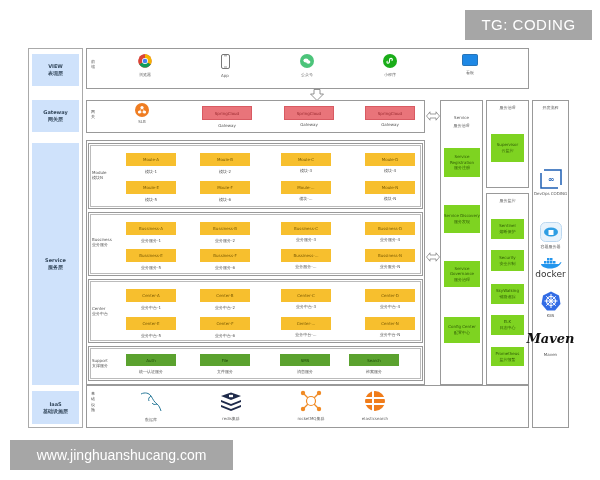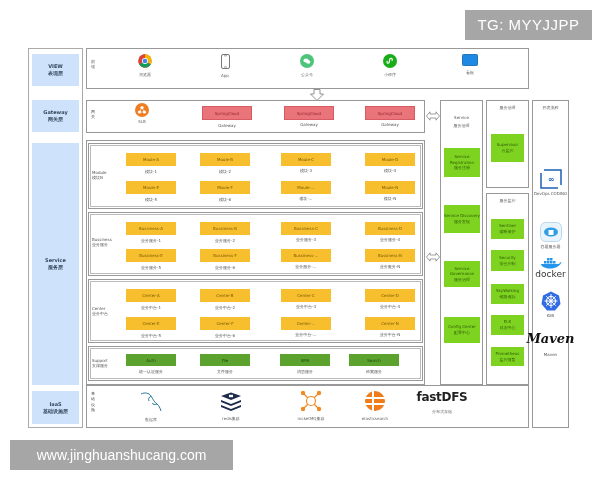--- a/index.html
+++ b/index.html
@@ -36,21 +36,21 @@
   .devops-item { position: absolute; left: 0; width: 100%; display: flex; flex-direction: column; align-items: center; }
   .devops-item .cap { font-size: 4px; color: #555; margin-top: 2px; text-align: center; line-height: 1.3; }
 
   .fastdfs { font-family: "DejaVu Sans", sans-serif; font-weight: bold; font-size: 12px; color: #222; letter-spacing: -0.3px; }
   .maven { font-family: "DejaVu Serif", serif; font-weight: bold; font-style: italic; font-size: 13px; color: #111; }
   .docker { font-family: "DejaVu Sans", sans-serif; font-size: 9px; color: #333; }
 </style>
 </head>
 <body>
 
-<div class="wm-top">TG: MYYJJPP</div>
+<div class="wm-top">TG: CODING</div>
 <div class="wm-bottom">www.jinghuanshucang.com</div>
 
 <div class="frame"></div>
 <div class="layer-label" style="left:32px;top:54px;width:47px;height:32px;">
   <span>VIEW</span>
     <span>表现层</span>
 </div>
 <div class="layer-label" style="left:32px;top:100px;width:47px;height:32px;">
   <span>Gateway</span>
     <span>网关层</span>
@@ -268,24 +268,20 @@
   <div class="icon-cell" style="left:258px;top:4px;">
     <svg width="22" height="22" viewBox="0 0 22 22">
       <circle cx="11" cy="11" r="10" fill="#f07c1a"></circle>
       <rect x="1" y="7" width="20" height="2" fill="#fff"></rect>
       <rect x="1" y="13" width="20" height="2" fill="#fff"></rect>
       <rect x="8" y="1" width="2" height="20" fill="#fff"></rect>
     </svg>
     <div class="cap">elasticsearch</div>
   </div>
 
-  <div class="icon-cell" style="left:320px;top:4px;width:70px;">
-    <div class="fastdfs">fastDFS</div>
-    <div class="cap" style="margin-top:5px;">分布式存储</div>
-  </div>
 </div>
 
 <svg class="arrow-lr" style="left:426px;top:111px;" viewBox="0 0 14 10">
   <path d="M0.5 5 L4 0.8 L4 3 L10 3 L10 0.8 L13.5 5 L10 9.2 L10 7 L4 7 L4 9.2 Z" fill="#fff" stroke="#777" stroke-width="0.7"></path>
 </svg>
 <svg class="arrow-lr" style="left:426px;top:252px;" viewBox="0 0 14 10">
   <path d="M0.5 5 L4 0.8 L4 3 L10 3 L10 0.8 L13.5 5 L10 9.2 L10 7 L4 7 L4 9.2 Z" fill="#fff" stroke="#777" stroke-width="0.7"></path>
 </svg>
 
 <div class="box" style="left:440px;top:100px;width:43px;height:285px;">

